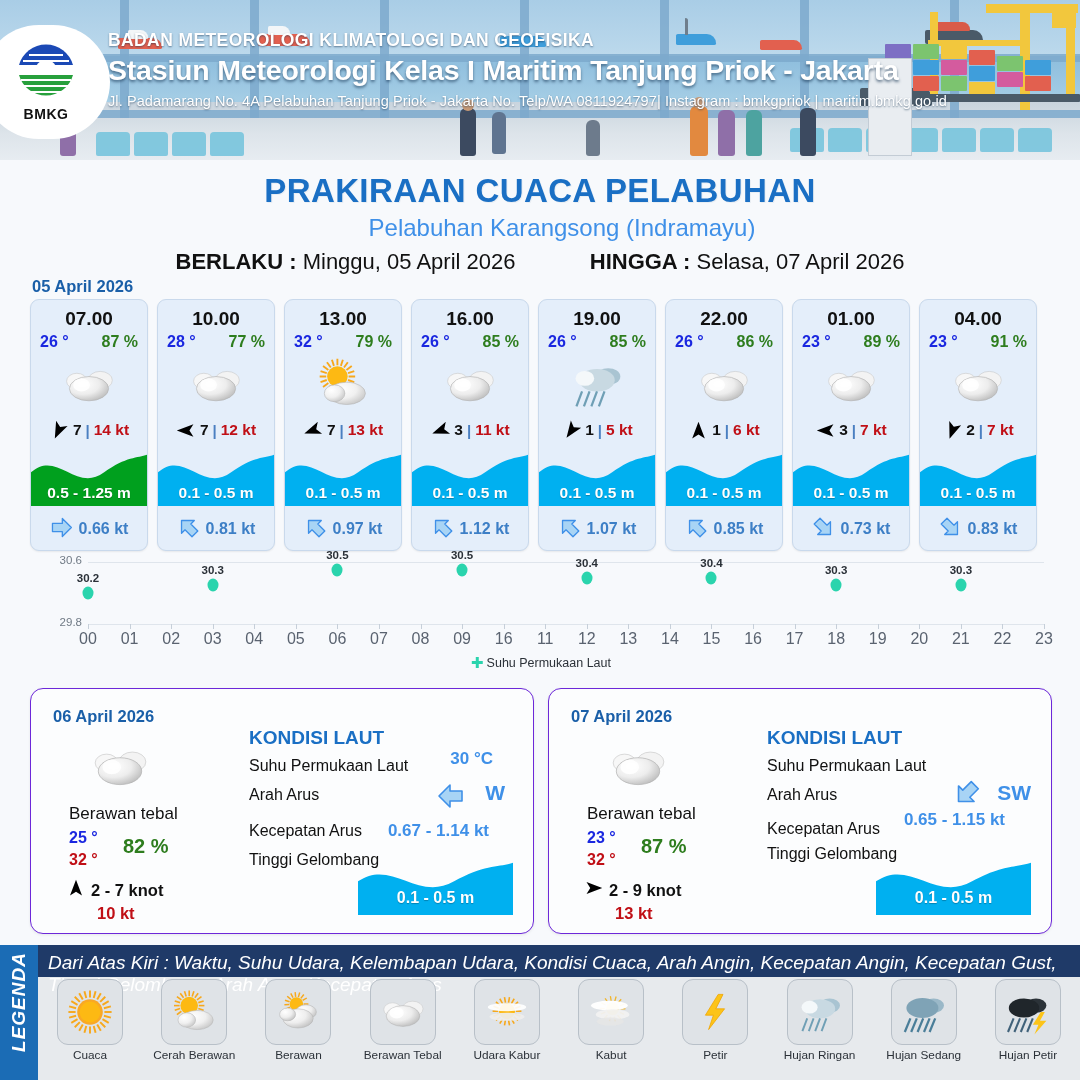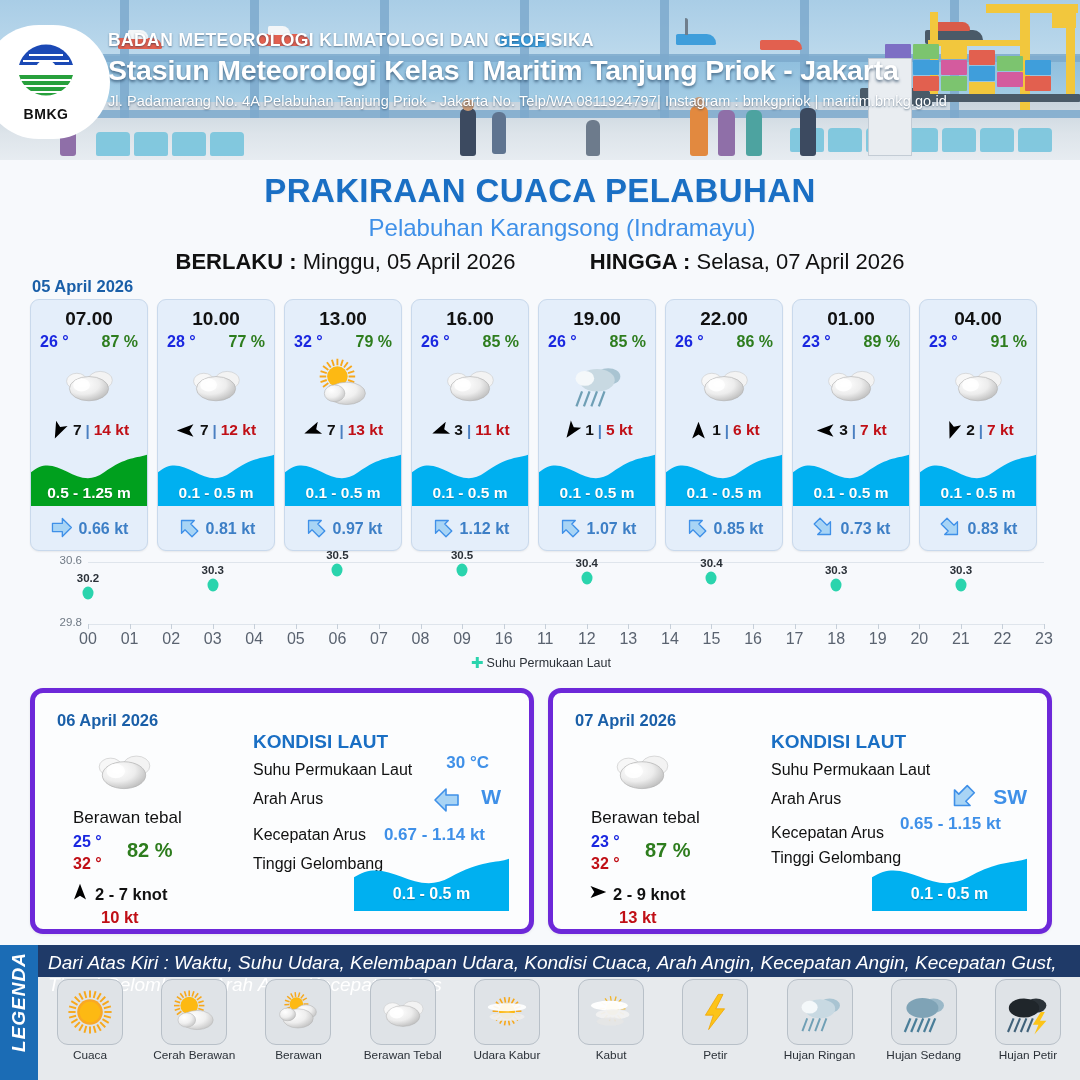--- a/index.html
+++ b/index.html
@@ -92,21 +92,21 @@
   .ch-plab { position:absolute; font-size:11.5px; color:#2b3138; font-weight:bold;
              transform:translate(-50%,-100%); white-space:nowrap; }
   .ch-axis { position:absolute; left:58px; right:8px; top:66px; height:24px; }
   .ch-tick { position:absolute; top:0; width:1px; height:5px; background:#c6cfd9; }
   .ch-xlab { position:absolute; top:6px; font-size:16px; color:#5a6370; transform:translateX(-50%); }
   .ch-legend { position:absolute; left:0; right:0; top:96px; text-align:center; font-size:12.5px; color:#2b3138; }
   .ch-lgmark { display:inline-block; color:#2ad4ad; font-size:15px; vertical-align:-1px; margin-right:3px; }
 
   
   .dailies { position:absolute; left:30px; top:688px; width:1022px; display:flex; gap:14px; }
-  .daily { width:504px; height:246px; background:#fcfdfe; border:5px solid #6d28d9;
+  .daily { width:504px; height:246px; background:#fcfdfe; border:1px solid #6d28d9;
            border-radius:13px; position:relative; box-shadow:0 1px 3px rgba(0,0,0,.07); }
   .d-date { position:absolute; left:22px; top:18px; font-size:16.5px; font-weight:bold; color:#1a5fa8; }
   .d-icon { position:absolute; left:58px; top:46px; }
   .d-cond { position:absolute; left:38px; top:115px; font-size:17px; color:#111; }
   .d-tmin { position:absolute; left:38px; top:140px; font-size:16px; font-weight:bold; color:#1a27e0; }
   .d-tmax { position:absolute; left:38px; top:162px; font-size:16px; font-weight:bold; color:#c00f16; }
   .d-hum  { position:absolute; left:92px; top:146px; font-size:20px; font-weight:bold; color:#2e7d1e; }
   .d-wind { position:absolute; left:36px; top:190px; display:flex; align-items:center; gap:6px;
             font-size:16.5px; font-weight:bold; color:#111; }
   .d-gust { position:absolute; left:66px; top:215px; font-size:16.5px; font-weight:bold; color:#c00f16; }

